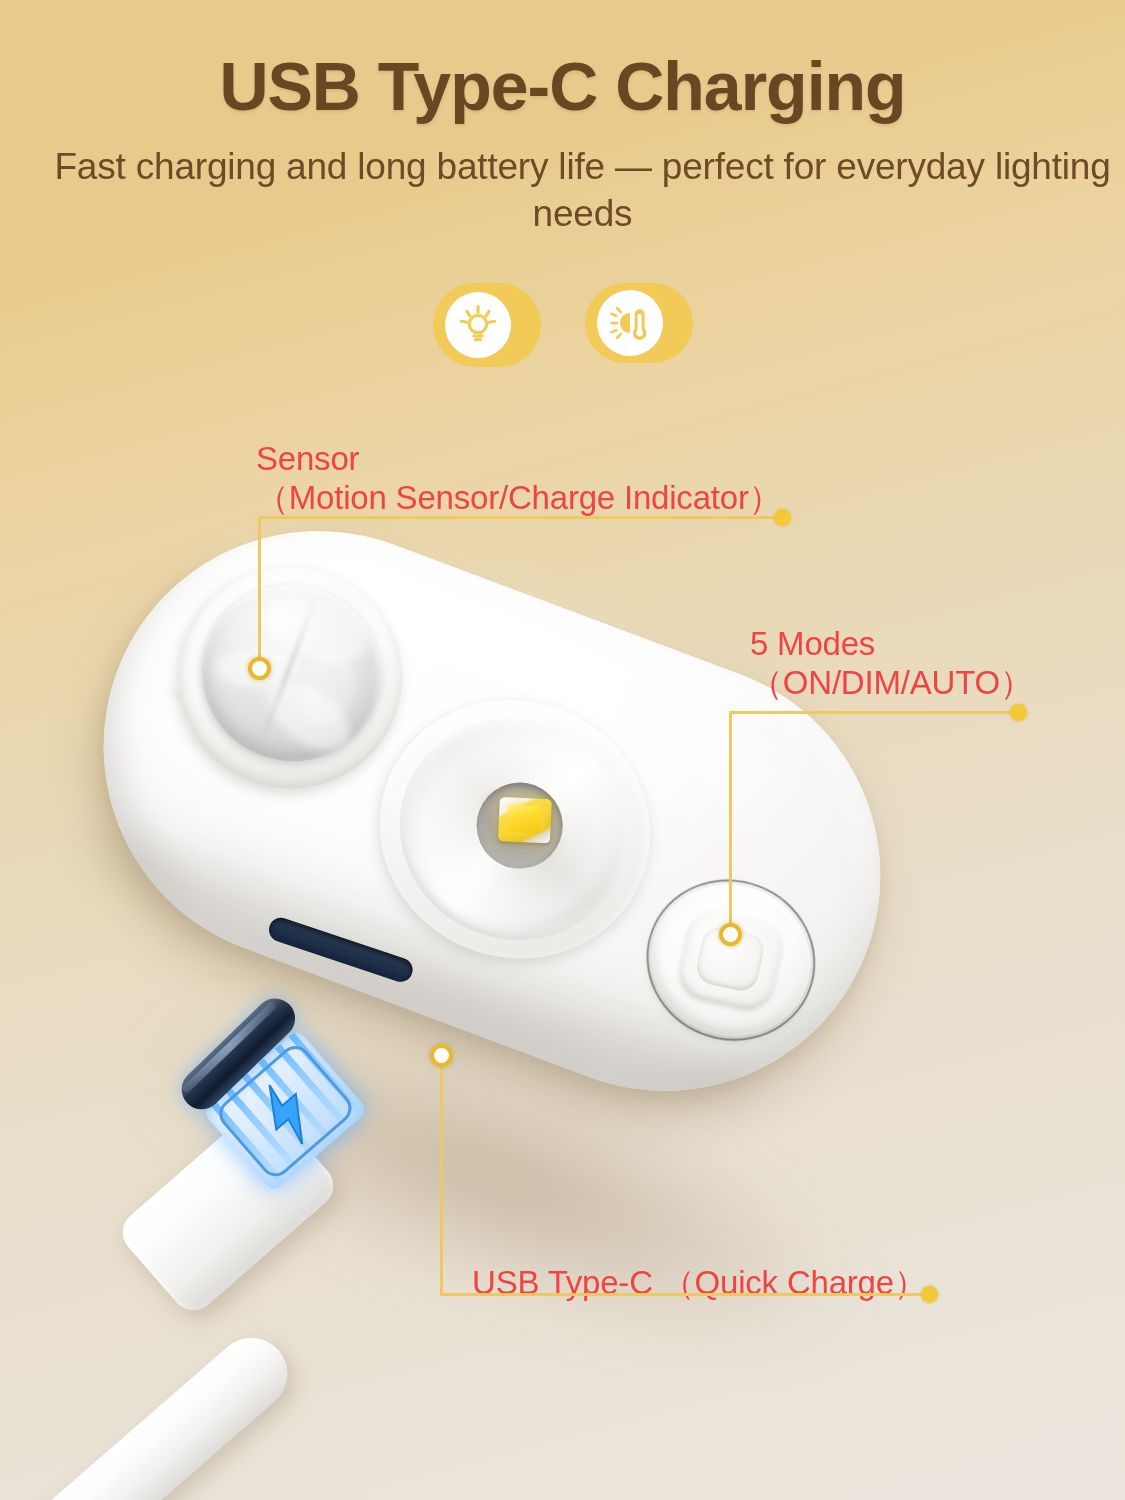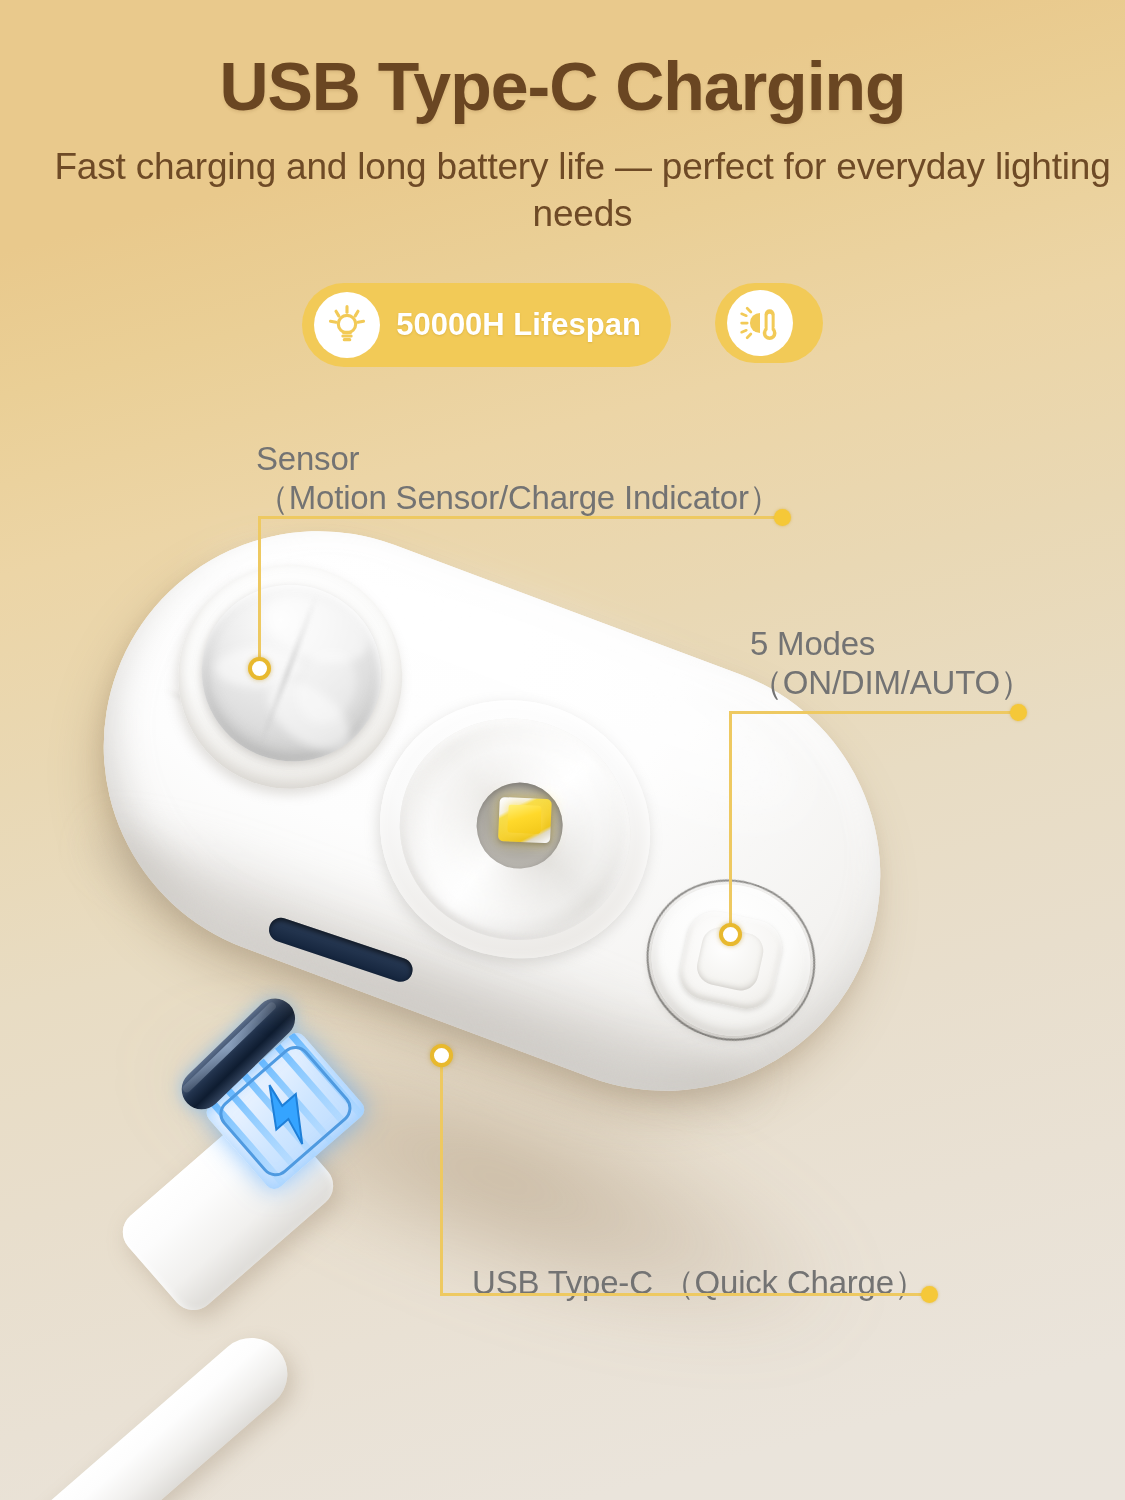--- a/index.html
+++ b/index.html
@@ -234,21 +234,21 @@
 
   
   .ground {
     position:absolute; left:120px; top:1075px; width:760px; height:210px;
     border-radius:50%; transform:rotate(20deg); filter:blur(34px);
     background:radial-gradient(ellipse at 50% 50%, rgba(150,124,92,.42), rgba(150,124,92,0) 70%);
   }
 
   
   .callout-text {
-    position:absolute; color:#737373; font-size:33px; line-height:1.17;
+    position:absolute; color:#ef4444; font-size:33px; line-height:1.17;
     white-space:pre-line; letter-spacing:-0.2px;
   }
   .lead { position:absolute; }
   .lead .h, .lead .v { position:absolute; background:#eec961; }
   .lead .h { height:3px; }
   .lead .v { width:3px; }
   .dot-fill {
     position:absolute; width:17px; height:17px; border-radius:50%;
     background:#f5c838; box-shadow:0 0 3px rgba(210,165,40,.6);
   }
@@ -343,21 +343,20 @@
           <line x1="24" y1="4" x2="24" y2="10"></line>
           <line x1="12" y1="9" x2="15" y2="14"></line>
           <line x1="36" y1="9" x2="33" y2="14"></line>
           <line x1="6" y1="20" x2="12" y2="21"></line>
           <line x1="42" y1="20" x2="36" y2="21"></line>
         </g>
         <circle cx="24" cy="23" r="9.5" fill="none" stroke="#f2ca57" stroke-width="3.4"></circle>
         <path d="M20 32 h8 M19.5 36 h9 M21 40 h6" stroke="#f2ca57" stroke-width="3.4" stroke-linecap="round"></path>
       </svg>
     </div>
-    <div class="badge-txt">50000H Lifespan</div>
   </div>
 
   <div class="badge two-line">
     <div class="badge-ico">
       <svg viewBox="0 0 48 48" width="44" height="44">
         <g stroke="#f2ca57" stroke-width="3" stroke-linecap="round" fill="none">
           <line x1="4" y1="14" x2="9" y2="16"></line>
           <line x1="4" y1="24" x2="10" y2="24"></line>
           <line x1="4" y1="34" x2="9" y2="32"></line>
           <line x1="10" y1="8" x2="14" y2="12"></line>

